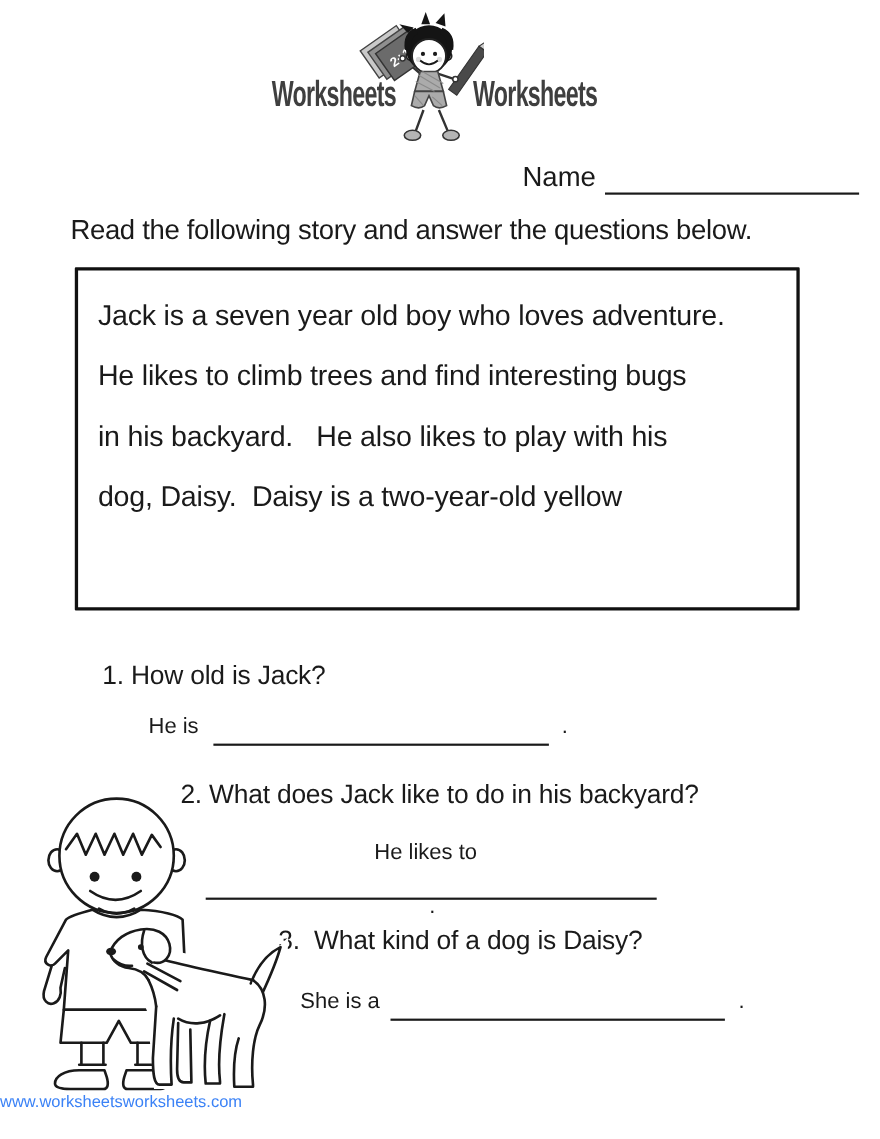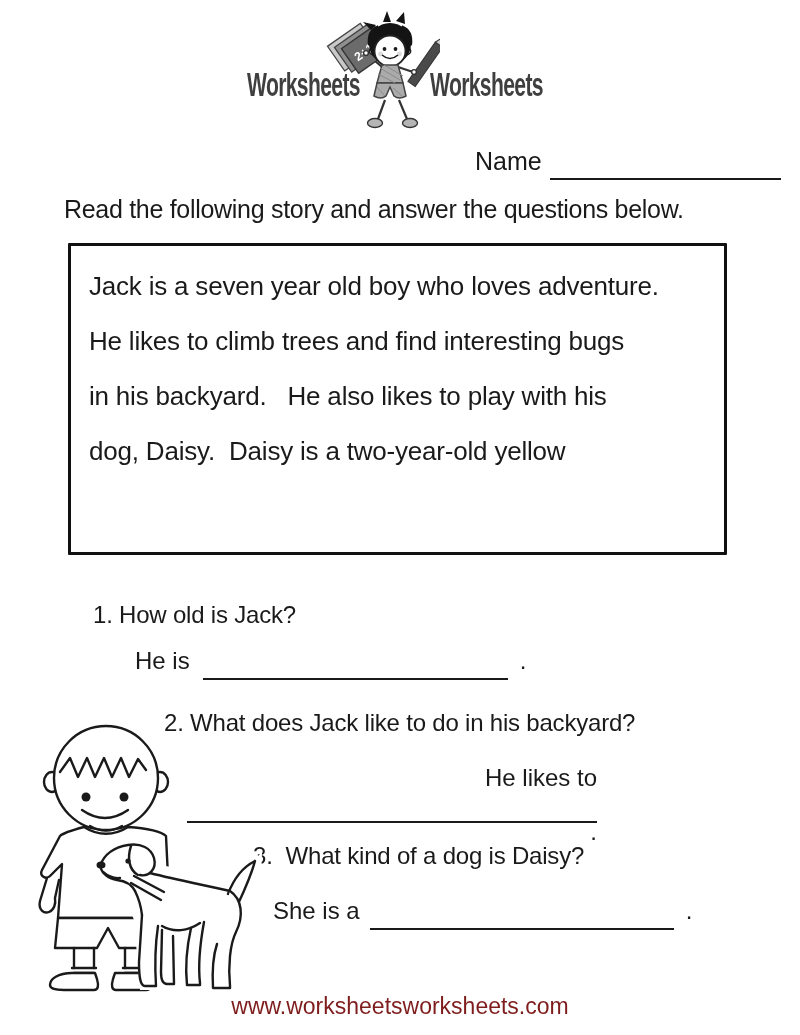--- a/index.html
+++ b/index.html
@@ -9,43 +9,43 @@
   }
   
   .logo-text{
     position:absolute;top:66px;font-weight:bold;font-size:33px;color:#3f3f3f;
     letter-spacing:-1px;transform:scaleX(0.64);transform-origin:left top;white-space:nowrap;
   }
   .logo-text.left{left:247px;}
   .logo-text.right{left:430px;}
   .logo-boy{position:absolute;left:305px;top:10px;}
   
-  .name-row{position:absolute;left:475px;top:147px;display:flex;align-items:flex-end;font-size:25px;}
+  .name-row{position:absolute;left:475px;top:147px;display:flex;align-items:flex-start;font-size:25px;}
   .name-blank{display:inline-block;width:231px;height:24px;border-bottom:2.5px solid #1a1a1a;margin-left:8px;transform:translateY(4px);}
   
   .instruction{position:absolute;left:64px;top:195px;font-size:25px;letter-spacing:-0.3px;white-space:nowrap;text-align:right;}
   
   .story-box{
     position:absolute;left:68px;top:243px;width:659px;height:312px;box-sizing:border-box;
     border:3px solid #111;border-radius:1px;padding:13px 18px 0 18px;
   }
   .story-line{font-size:26px;line-height:55px;white-space:pre;letter-spacing:-0.2px;}
   
   .question{position:absolute;font-size:24px;white-space:pre;letter-spacing:-0.2px;}
-  .answer-row{position:absolute;display:flex;align-items:flex-end;font-size:24px;}
+  .answer-row{position:absolute;display:flex;align-items:center;font-size:20px;}
   .blank{display:inline-block;border-bottom:2.5px solid #1a1a1a;height:24px;transform:translateY(5px);}
   .answer-period{margin-left:12px;}
   .q1{left:93px;top:601px;}  .a1{left:135px;top:647px;}
   .q2{left:164px;top:709px;} .a2{left:177px;top:764px;flex-direction:column;}
   .q3{left:253px;top:842px;} .a3{left:273px;top:897px;}
   .w305{width:305px;margin-left:13px;}
   .w410{width:410px;margin-left:10px;}
   .w304{width:304px;margin-left:10px;}
   
-  .footer{position:absolute;left:0;top:993px;width:100%;text-align:center;font-size:23px;color:#7f1d1d;}
+  .footer{position:absolute;left:0;top:993px;width:100%;font-size:15px;color:#3b82f6;}
   
   .kid-dog{position:absolute;left:22px;top:720px;}
   svg{display:block;}
 </style>
 </head>
 <body>
 
 <div class="page">
 
   <div class="logo-text left">Worksheets</div>

